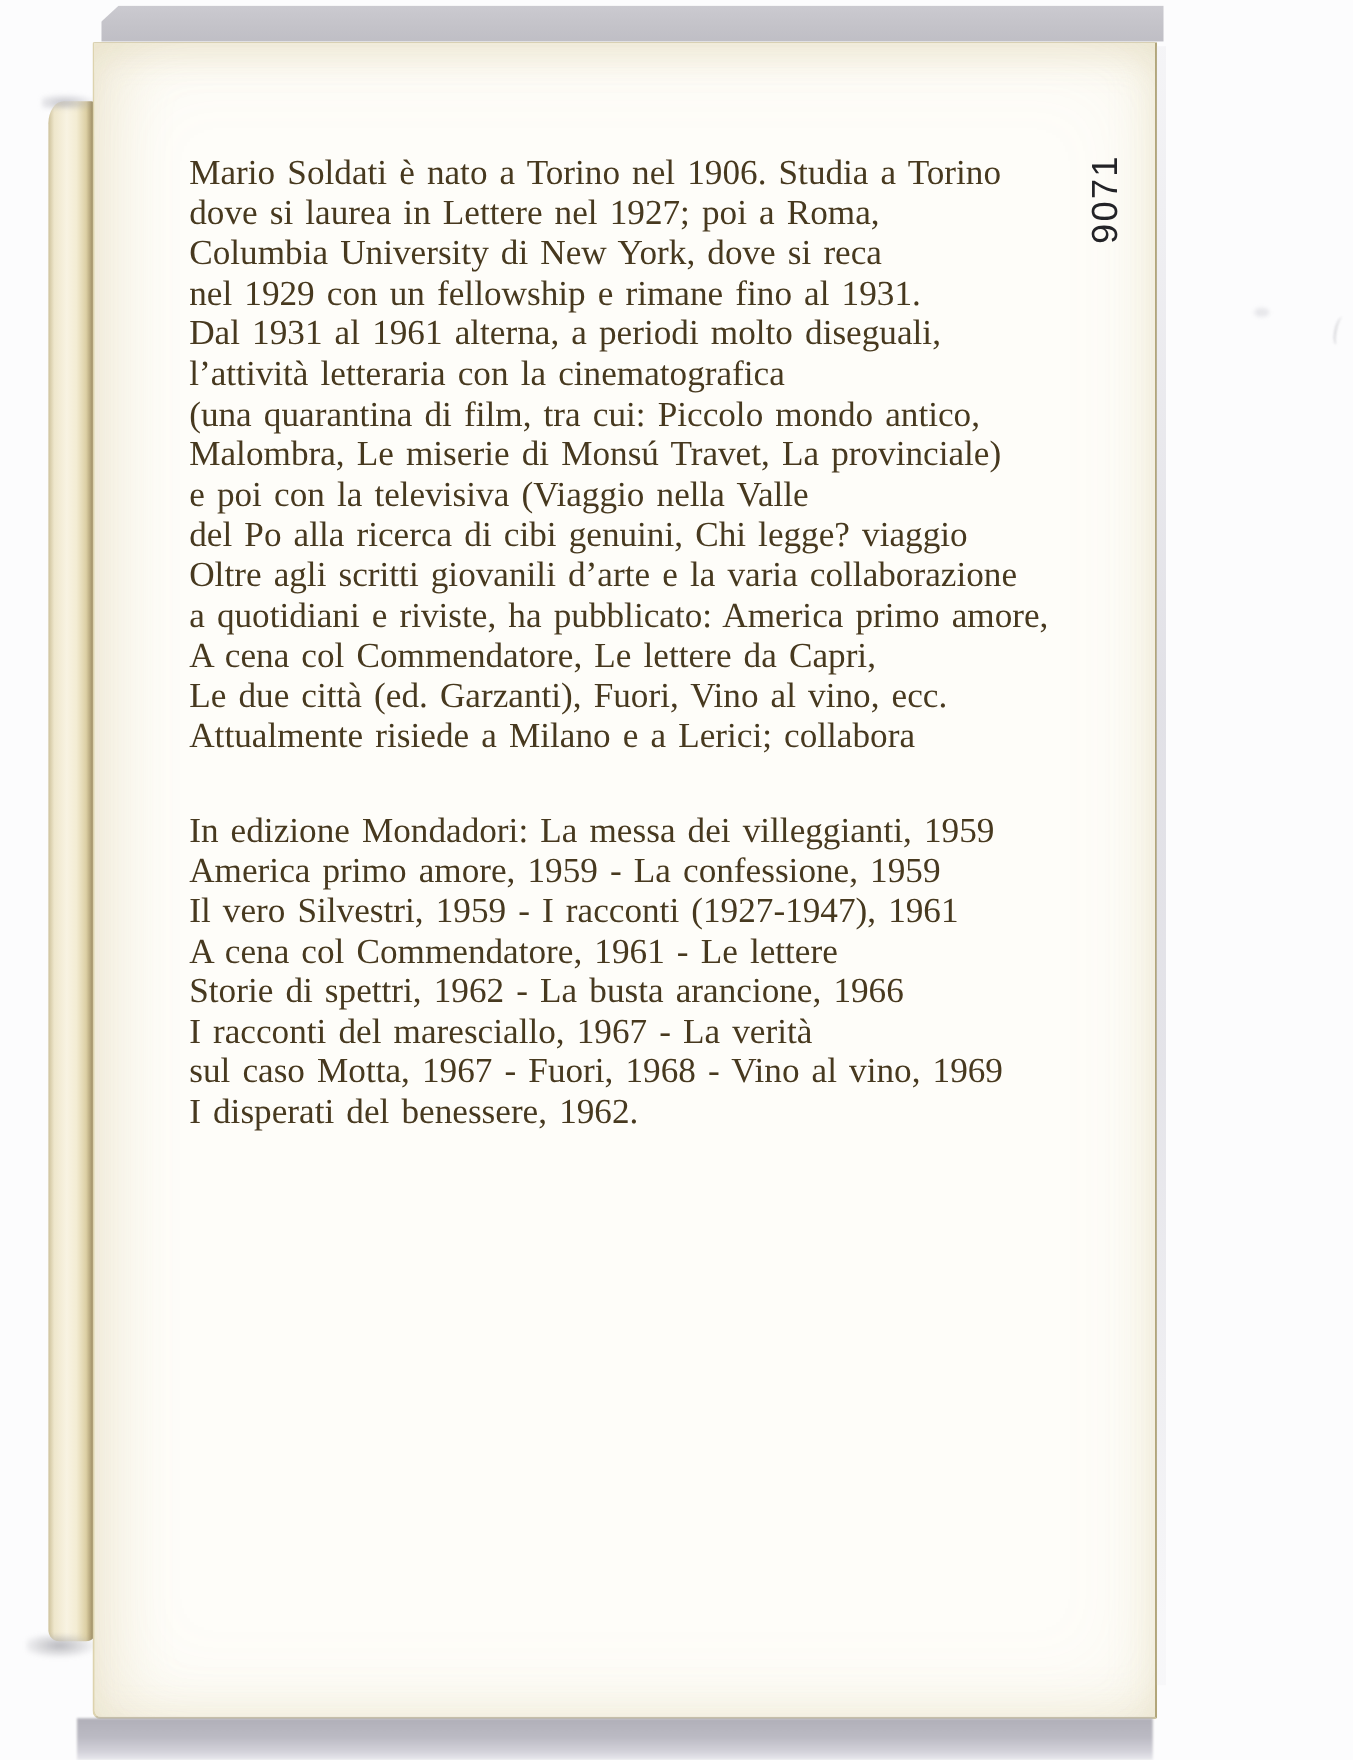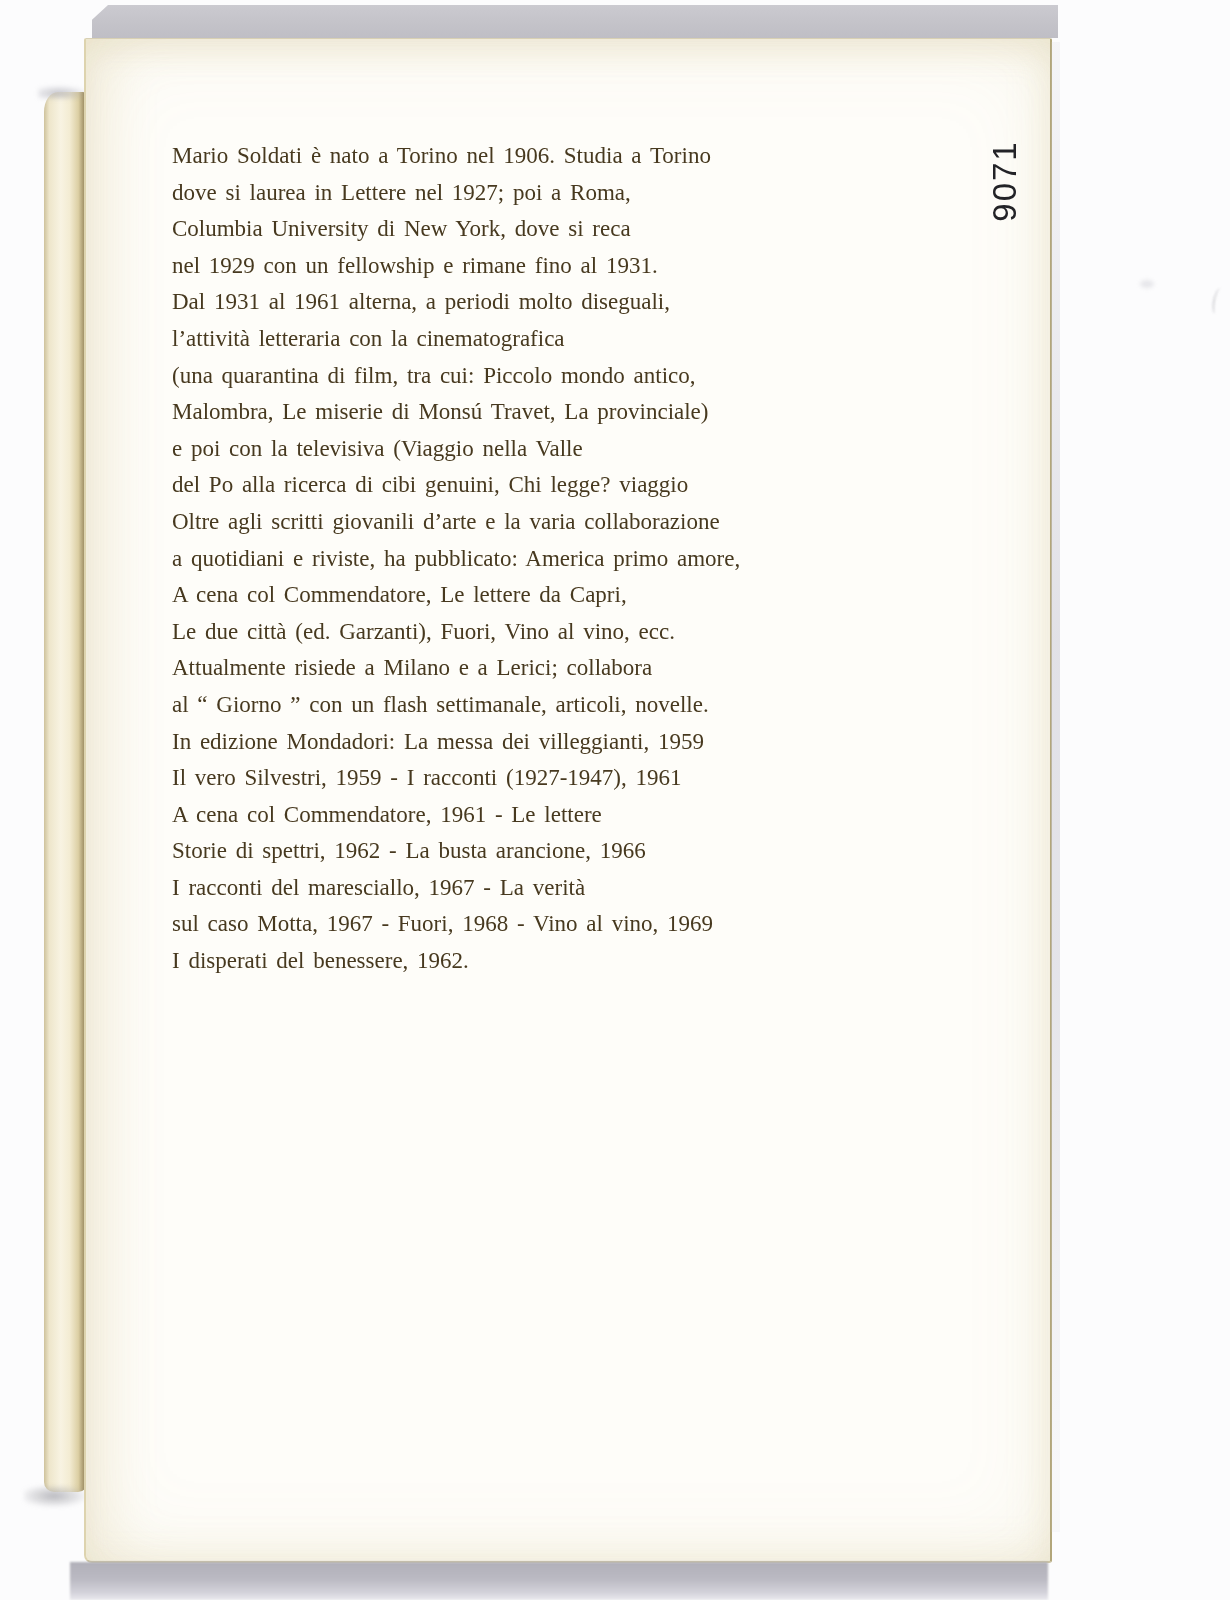--- a/index.html
+++ b/index.html
@@ -72,29 +72,29 @@
     position: absolute; left: 70px; top: 1562px;
     width: 978px; height: 38px;
     background: linear-gradient(180deg, #b1b0b9 0%, #bbbac3 45%, #d3d2da 80%, #e9e9ee 100%);
     filter: blur(1px);
   }
 
   
   .text-col {
     position: absolute; left: 86px; top: 99px;
     color: #47391f;
-    font-size: 23px;
+    font-size: 32px;
     word-spacing: 3px;
   }
   .tline {
     height: 36.6px; line-height: 36.6px;
     white-space: nowrap;
   }
   .tline .it { }
-  .editions-block { }
+  .editions-block { margin-top: 49px; }
 
   
   .catalog {
     position: absolute; left: 859px; top: 82px;
     width: 120px; height: 120px;
     display: flex; align-items: center; justify-content: center;
   }
   .catalog span {
     display: block;
     transform: rotate(-90deg);
@@ -147,24 +147,24 @@
           <div class="tline"><span>l’attività letteraria con la cinematografica</span></div>
           <div class="tline"><span>(una quarantina di film, tra cui: </span><span class="it">Piccolo mondo antico</span><span>,</span></div>
           <div class="tline"><span class="it">Malombra</span><span>, </span><span class="it">Le miserie di Monsú Travet</span><span>, </span><span class="it">La provinciale</span><span>)</span></div>
           <div class="tline"><span>e poi con la televisiva (</span><span class="it">Viaggio nella Valle</span></div>
           <div class="tline"><span class="it">del Po alla ricerca di cibi genuini</span><span>, </span><span class="it">Chi legge? viaggio</span></div>
           <div class="tline"><span>Oltre agli scritti giovanili d’arte e la varia collaborazione</span></div>
           <div class="tline"><span>a quotidiani e riviste, ha pubblicato: </span><span class="it">America primo amore</span><span>,</span></div>
           <div class="tline"><span class="it">A cena col Commendatore</span><span>, </span><span class="it">Le lettere da Capri</span><span>,</span></div>
           <div class="tline"><span class="it">Le due città</span><span> (ed. Garzanti), </span><span class="it">Fuori</span><span>, </span><span class="it">Vino al vino</span><span>, ecc.</span></div>
           <div class="tline"><span>Attualmente risiede a Milano e a Lerici; collabora</span></div>
-          <div class="tline"><span>al “ Giorno ” con un </span><span class="it">flash</span><span> settimanale, articoli, novelle.</span></div>
         </div>
       <div class="editions-block">
           <div class="tline"><span>In edizione Mondadori: </span><span class="it">La messa dei villeggianti</span><span>, 1959</span></div>
+          <div class="tline"><span class="it">America primo amore</span><span>, 1959 - </span><span class="it">La confessione</span><span>, 1959</span></div>
           <div class="tline"><span class="it">Il vero Silvestri</span><span>, 1959 - </span><span class="it">I racconti (1927-1947)</span><span>, 1961</span></div>
           <div class="tline"><span class="it">A cena col Commendatore</span><span>, 1961 - </span><span class="it">Le lettere</span></div>
           <div class="tline"><span class="it">Storie di spettri</span><span>, 1962 - </span><span class="it">La busta arancione</span><span>, 1966</span></div>
           <div class="tline"><span class="it">I racconti del maresciallo</span><span>, 1967 - </span><span class="it">La verità</span></div>
           <div class="tline"><span class="it">sul caso Motta</span><span>, 1967 - </span><span class="it">Fuori</span><span>, 1968 - </span><span class="it">Vino al vino</span><span>, 1969</span></div>
           <div class="tline"><span class="it">I disperati del benessere</span><span>, 1962.</span></div>
         </div>
     </div>
 
   </div>

